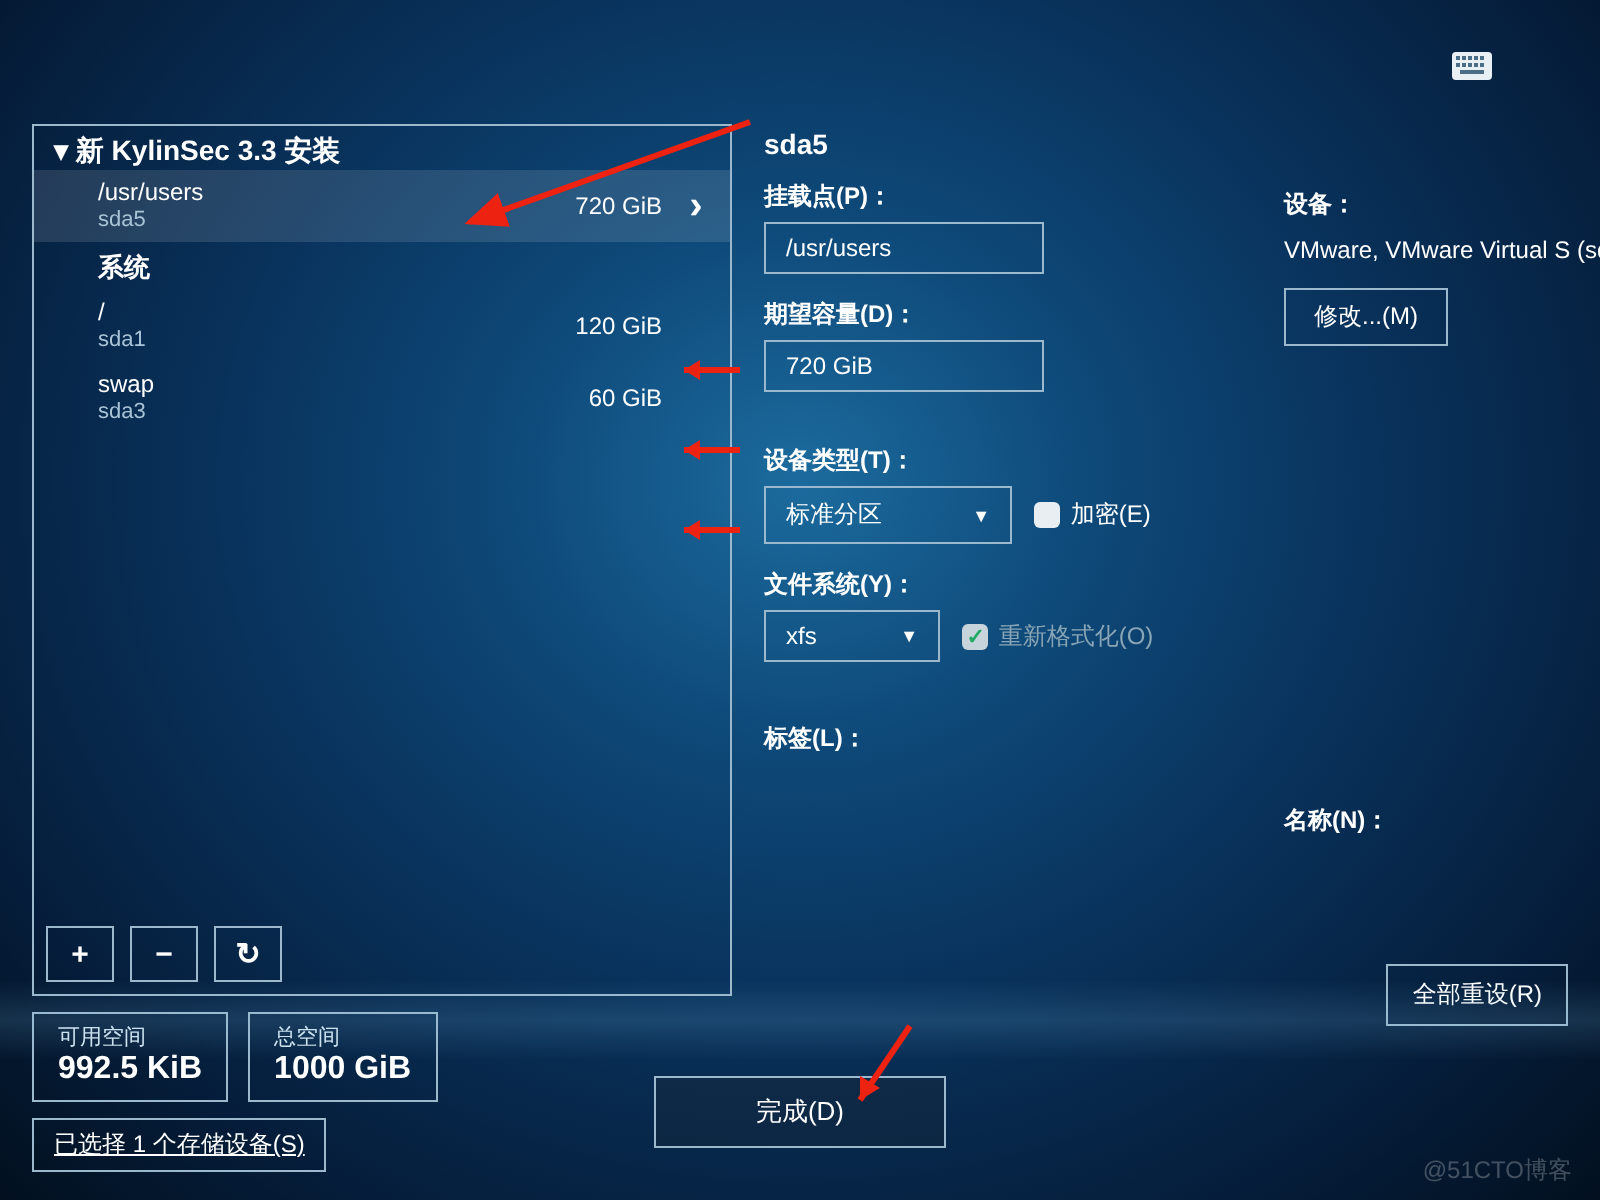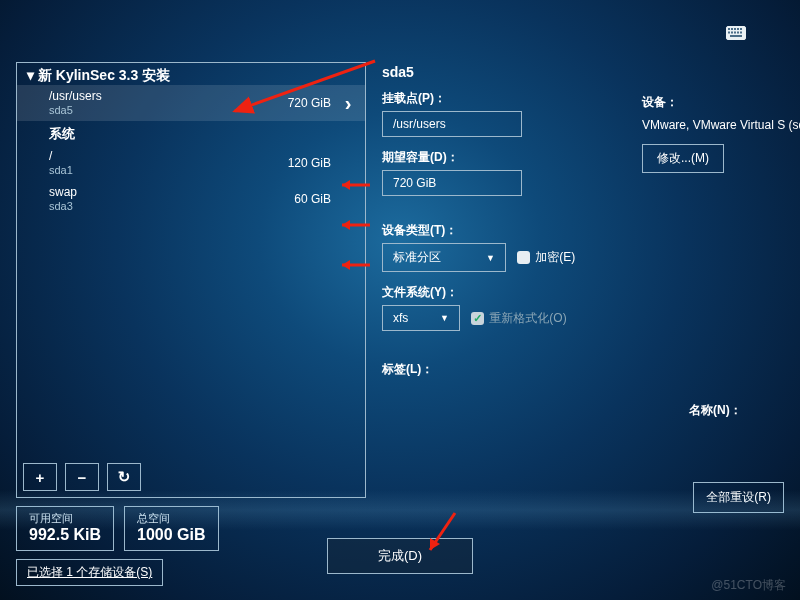--- a/index.html
+++ b/index.html
@@ -45,21 +45,21 @@
   .chk { display:inline-flex; align-items:center; gap:5px; vertical-align:middle; margin-left:8px; }
   .chk .box { width:13px; height:13px; border-radius:3px; background:#e8eef2; display:inline-flex; align-items:center; justify-content:center; color:#2a6; font-size:11px; font-weight:bold; }
   .chk.grey { color:#8aa5b5; }
   .chk.grey .box { background:#c8d4db; }
 
   .dev-col { position:absolute; top:32px; left:260px; width:190px; }
   .dev-col .flab { font-weight:bold; font-size:12px; margin-bottom:6px; }
   .dev-col .dv { font-size:12px; line-height:1.4; margin-bottom:10px; }
   .dev-col .btn { border:1px solid #9cb8cc; padding:5px 14px; font-size:12px; display:inline-block; }
 
-  .name-col { position:absolute; top:340px; left:260px;margin-left:47px; }
+  .name-col { position:absolute; top:340px; left:260px; }
   .name-col .flab { font-weight:bold; font-size:12px; margin-bottom:4px; }
 
   .bottom { position:absolute; bottom:26px; left:16px; right:16px; display:flex; justify-content:center; }
   .done { border:1px solid #9cb8cc; background:rgba(20,40,60,0.5); padding:8px 50px; font-size:13px; }
   .reset { position:absolute; right:0; top:-56px; border:1px solid #9cb8cc; padding:6px 12px; font-size:12px; }
 
   .arrow { position:absolute; pointer-events:none; z-index:5; }
 
   .watermark { position:absolute; bottom:6px; right:14px; color:rgba(255,255,255,0.25); font-size:12px; }
 </style>
@@ -160,21 +160,21 @@
           <span class="dd">▼</span>
         </div>
       <span class="chk">
           <span class="box"></span>
           <span>加密(E)</span>
         </span>
     </div>
 
     <div class="field">
       <div class="flab">文件系统(Y)：</div>
-      <div class="sel-box" style="width:78px">
+      <div class="sel-box" style="width:88px">
           <span>xfs</span>
           <span class="dd">▼</span>
         </div>
       <span class="chk grey">
           <span class="box">✓</span>
           <span>重新格式化(O)</span>
         </span>
     </div>
 
     <div style="height:18px"></div>

